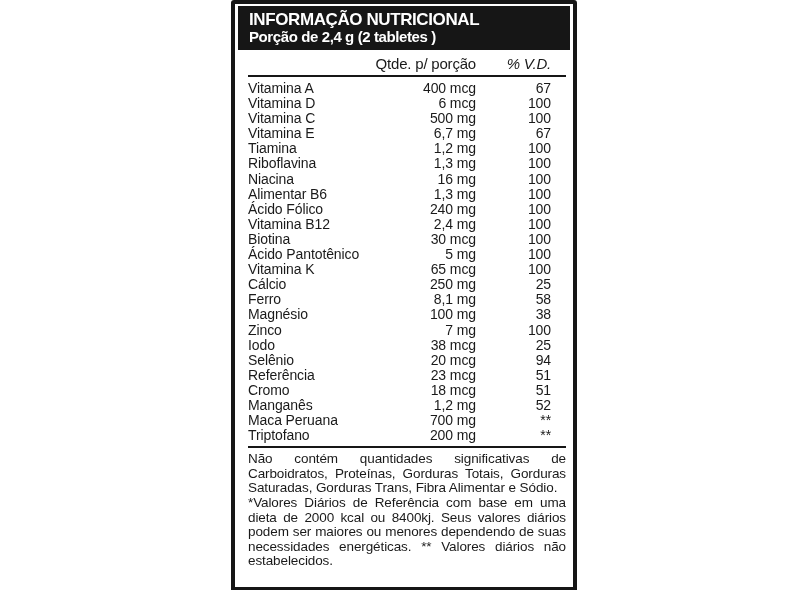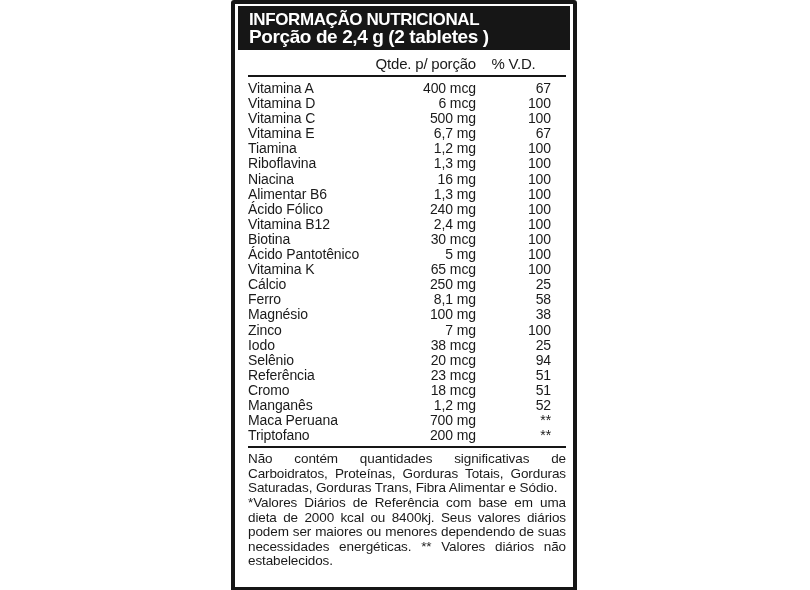--- a/index.html
+++ b/index.html
@@ -28,33 +28,33 @@
     background: #161616;
     color: #ffffff;
     padding: 5px 6px 5px 11px;
   }
   .header-title {
     font-size: 17px; font-weight: bold;
     letter-spacing: -0.4px; line-height: 18px;
     white-space: nowrap;
   }
   .header-subtitle {
-    font-size: 19px; font-weight: bold;
+    font-size: 15px; font-weight: bold;
     letter-spacing: -0.4px; line-height: 16px;
     white-space: nowrap;
   }
 
   .cols {
     display: flex;
     padding: 5px 22px 3px 13px;
     font-size: 15px;
     letter-spacing: -0.2px;
   }
   .h-qty { flex: 1; text-align: right; white-space: nowrap; }
-  .h-dv { width: 75px; text-align: center; white-space: nowrap; }
+  .h-dv { width: 75px; text-align: right; white-space: nowrap; font-style: italic; }
 
   .rule {
     height: 2px;
     background: #161616;
     margin: 0 7px 0 13px;
   }
 
   .tbody {
     padding: 4px 22px 3px 13px;
     font-size: 14px;

